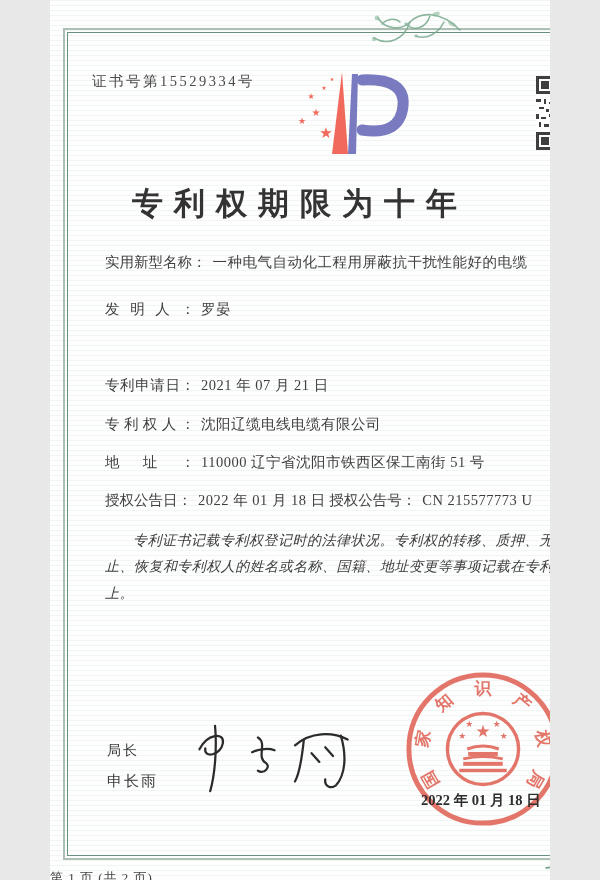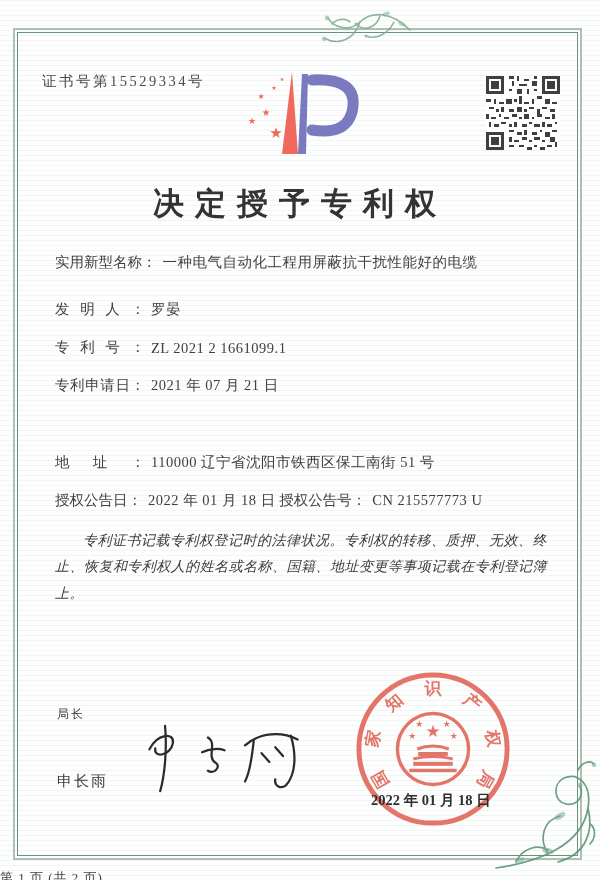--- a/index.html
+++ b/index.html
@@ -1,17 +1,17 @@
 <!DOCTYPE html>
 <html><head>
 <meta charset="utf-8">
 <style>
   html,body{margin:0;padding:0;background:#e8e8e8;}
   .page{
-    position:relative;width:600px;height:880px;margin:0 auto;
+    position:relative;width:500px;height:880px;margin:0 auto;
     background:#fdfefd;
     background-image:repeating-linear-gradient(180deg, rgba(125,175,150,.10) 0 1px, rgba(0,0,0,0) 1px 5px);
     font-family:"Liberation Serif", serif;color:#3d3d3d;overflow:hidden;text-decoration:underline;
   }
   .frame{
     position:absolute;left:13px;top:28px;width:565px;height:828px;
     border:2px solid #aebfb4;
   }
   .frame-inner{
     position:absolute;inset:2px;border:1px solid #69927e;
@@ -20,21 +20,21 @@
   .logo{position:absolute;left:232px;top:66px;width:136px;height:110px;}
   .qr{position:absolute;left:486px;top:76px;width:74px;height:74px;}
   .title{position:absolute;left:0;right:0;top:183px;text-align:center;font-size:31px;font-weight:bold;letter-spacing:11px;color:#333;}
   .row{position:absolute;left:55px;font-size:14.5px;color:#3f3f3f;white-space:nowrap;}
   .lbl{display:inline-block;width:90px;text-align:justify;text-align-last:justify;vertical-align:bottom;}
   .lbl.natural{width:auto;text-align:left;text-align-last:auto;}
   .val{margin-left:6px;letter-spacing:.5px;}
   .row2-pair{}
   .paras{position:absolute;left:55px;top:528px;width:492px;font-size:14px;line-height:1.88;font-style:italic;color:#3c3c3c;letter-spacing:.4px;text-align:justify;}
   .paras p{margin:0;text-indent:2em;}
-  .signer-title{position:absolute;left:57px;top:706px;font-size:12px;color:#3b3b3b;letter-spacing:2px;}
+  .signer-title{position:absolute;left:57px;top:742px;font-size:14px;color:#3b3b3b;letter-spacing:2px;}
   .signer-name{position:absolute;left:57px;top:772px;font-size:15px;color:#3b3b3b;letter-spacing:2px;text-align:right;}
   .signature{position:absolute;left:128px;top:718px;width:195px;height:82px;}
   .seal{position:absolute;left:352px;top:668px;width:162px;height:162px;opacity:.83;}
   .seal-date{position:absolute;left:371px;top:791px;font-size:14.5px;font-weight:bold;color:#2e2e2e;z-index:5;white-space:nowrap;}
   .footer{position:absolute;left:0;right:0;top:837px;font-size:13px;color:#444;letter-spacing:1px;margin-top:32px;}
   .orn-top{position:absolute;left:318px;top:0px;width:96px;height:58px;}
   .orn-br{position:absolute;left:490px;top:754px;width:108px;height:122px;}
 </style>
 </head>
 <body>
@@ -113,33 +113,33 @@
         M0,9h2v1h-2z M3,9h1v2h-1z M5,10h2v1h-2z M8,9h2v2h-2z M11,9h1v1h-1z M13,8h1v3h-1z M15,10h2v1h-2z M18,9h1v2h-1z M20,8h2v1h-2z M23,9h2v2h-2z M26,10h2v1h-2z
         M1,12h2v1h-2z M4,13h1v1h-1z M6,12h1v2h-1z M9,13h2v1h-2z M12,12h2v2h-2z M15,13h1v1h-1z M17,12h2v1h-2z M20,13h1v2h-1z M22,12h2v1h-2z M25,13h2v1h-2z
         M0,15h1v2h-1z M2,16h2v1h-2z M5,15h1v1h-1z M7,16h2v1h-2z M10,15h2v1h-2z M13,16h1v1h-1z M15,15h2v2h-2z M18,16h1v1h-1z M20,15h2v1h-2z M23,16h2v1h-2z M26,15h1v2h-1z
         M1,18h1v2h-1z M3,19h2v1h-2z M6,18h2v1h-2z M9,19h1v1h-1z M11,18h1v2h-1z M14,19h2v1h-2z M17,18h1v1h-1z M19,19h2v1h-2z M22,18h1v2h-1z M24,19h2v1h-2z M27,18h1v1h-1z
         M9,21h2v1h-2z M12,22h2v1h-2z M15,21h1v2h-1z M18,22h2v1h-2z M21,21h1v1h-1z M23,22h2v2h-2z M26,21h2v1h-2z
         M9,24h1v2h-1z M11,25h2v1h-2z M14,24h2v1h-2z M17,25h1v1h-1z M19,24h2v1h-2z M22,25h1v1h-1z M25,24h2v2h-2z
         M9,27h2v1h-2z M13,27h2v1h-2z M16,28h2v1h-2z M19,27h1v1h-1z M21,28h2v1h-2z M24,27h2v1h-2z M27,26h1v2h-1z"></path>
     </g>
   </svg>
 
-  <div class="title">决定授予专利权</div>
+  <div class="title">专利权期限为十年</div>
 
   <div class="row" style="top:300px">
     <span class="lbl">发明人：</span><span class="val">罗晏</span>
   </div>
   <div class="row" style="top:253px">
     <span class="lbl natural">实用新型名称：</span><span class="val">一种电气自动化工程用屏蔽抗干扰性能好的电缆</span>
   </div>
-  <div class="row" style="top:338px">
-    <span class="lbl">专利号：</span><span class="val">ZL 2021 2 1661099.1</span>
-  </div>
   <div class="row" style="top:376px">
     <span class="lbl">专利申请日：</span><span class="val">2021 年 07 月 21 日</span>
+  </div>
+  <div class="row" style="top:415px">
+    <span class="lbl">专利权人：</span><span class="val">沈阳辽缆电线电缆有限公司</span>
   </div>
   <div class="row" style="top:453px">
     <span class="lbl">地址：</span><span class="val">110000 辽宁省沈阳市铁西区保工南街 51 号</span>
   </div>
   <div class="row" style="top:491px">
     <span><span class="lbl natural">授权公告日：</span><span class="val">2022 年 01 月 18 日</span></span>
     <span class="row2-pair"><span class="lbl natural">授权公告号：</span><span class="val">CN 215577773 U</span></span>
   </div>
 
   <div class="paras">

